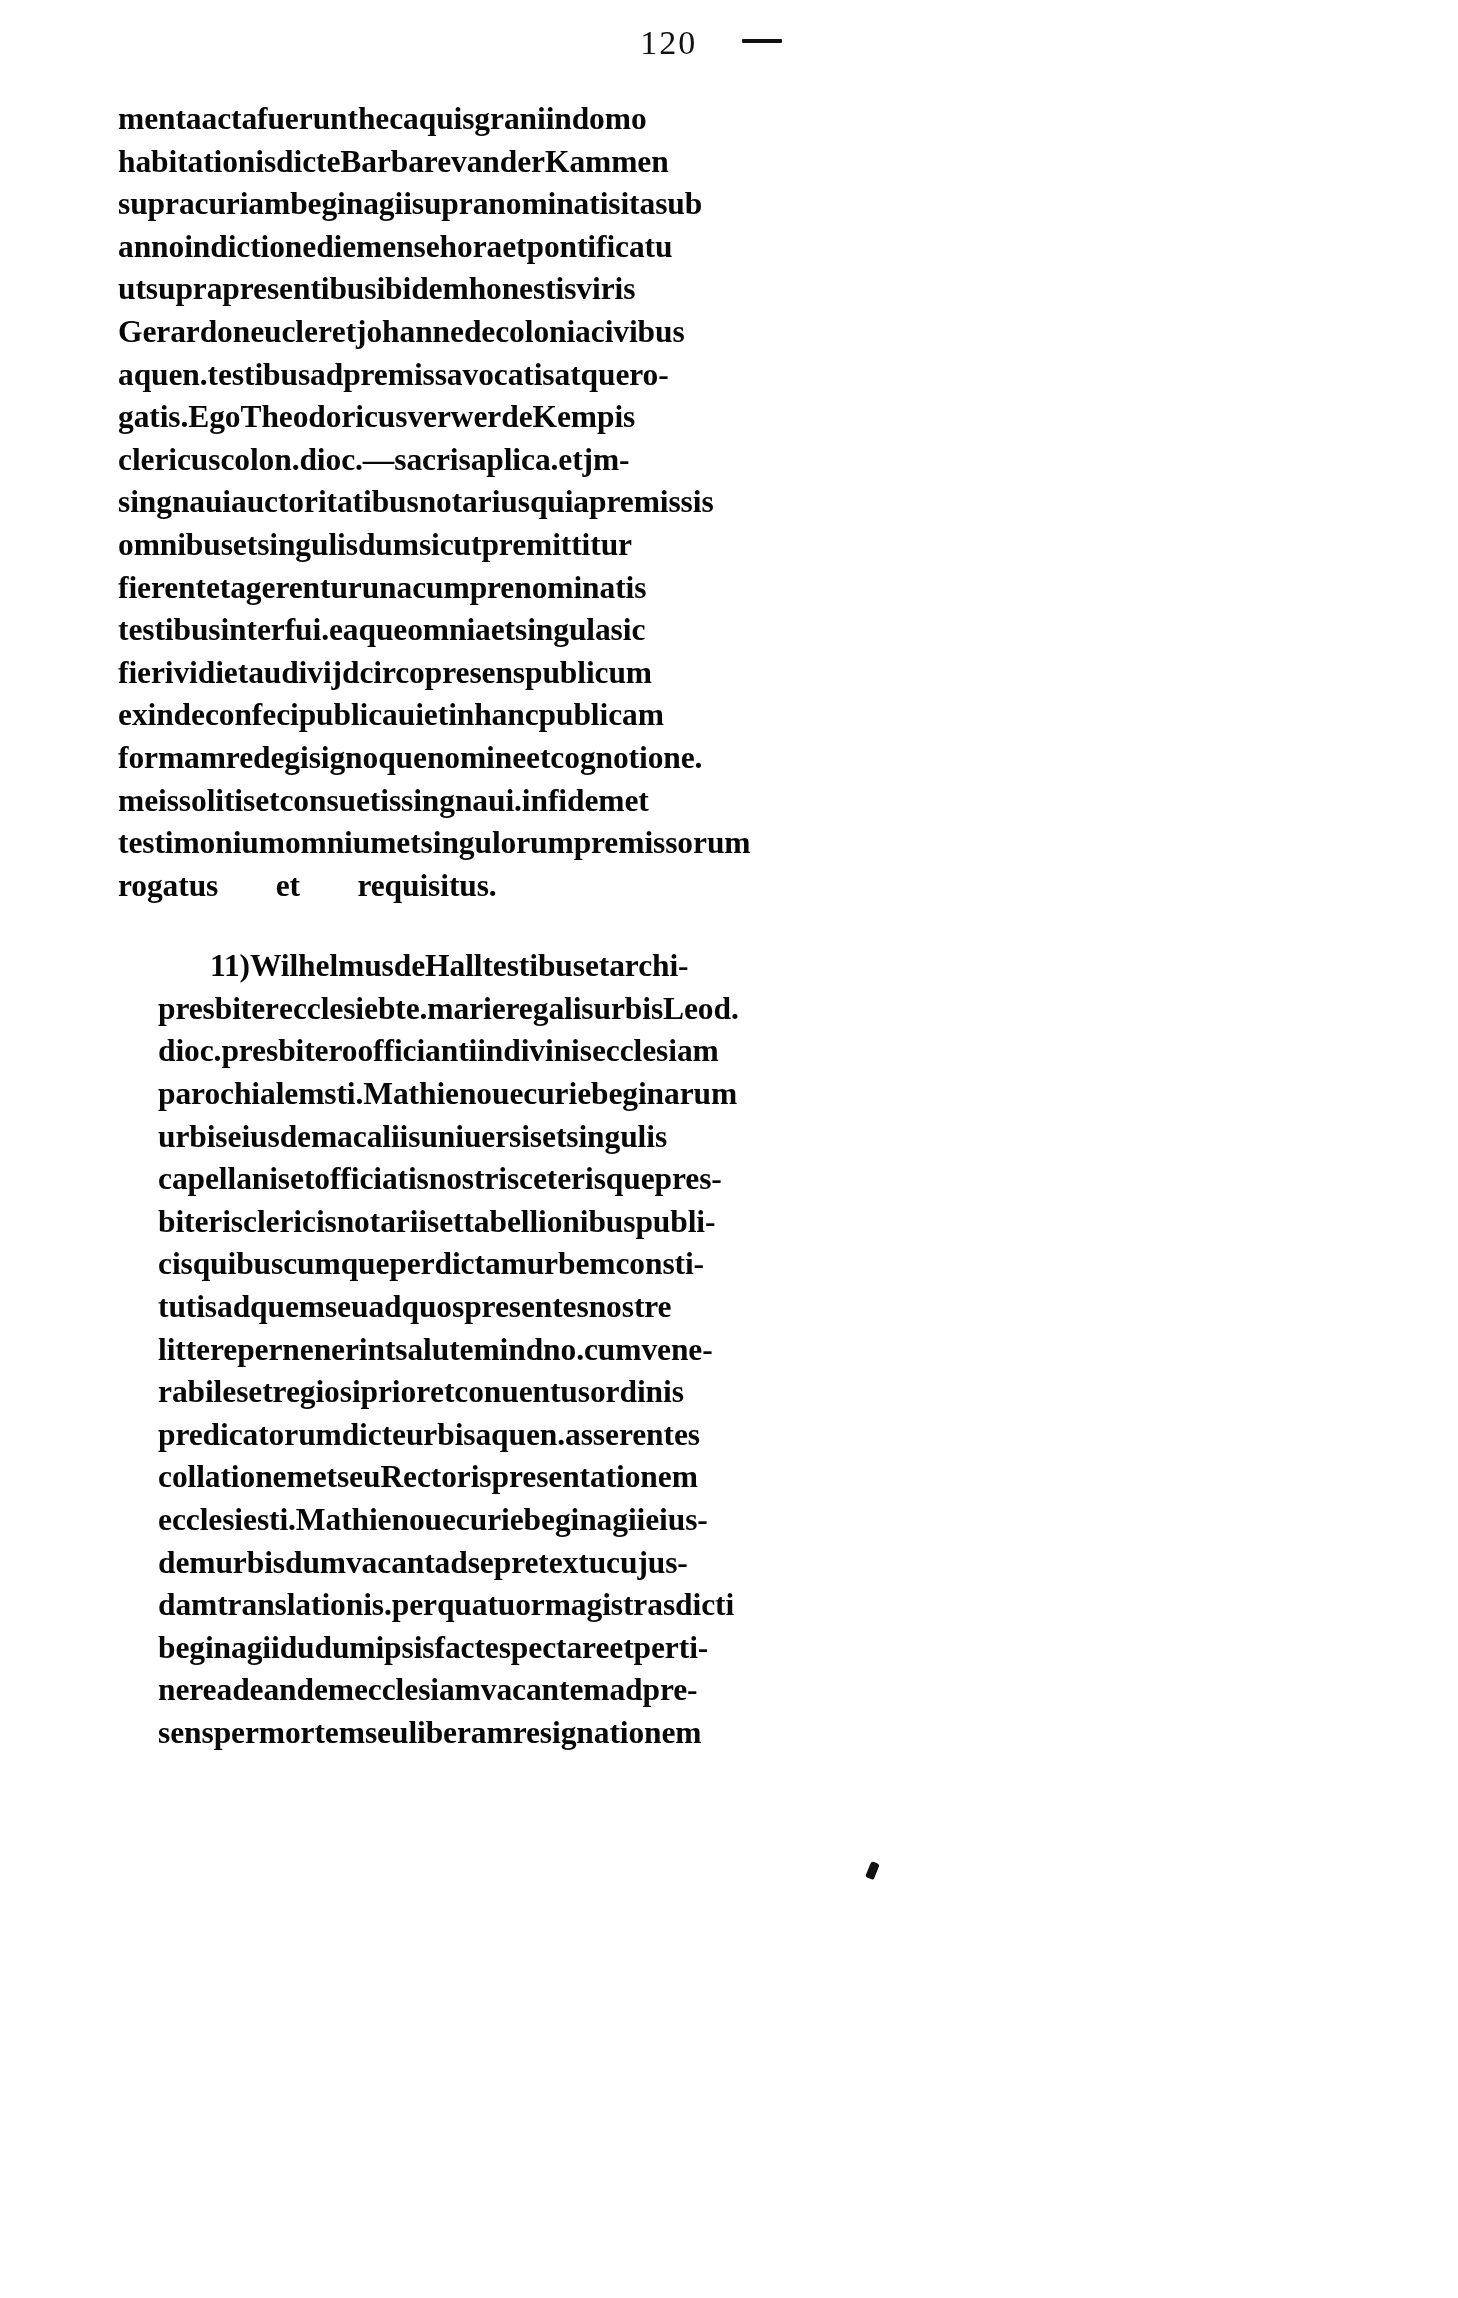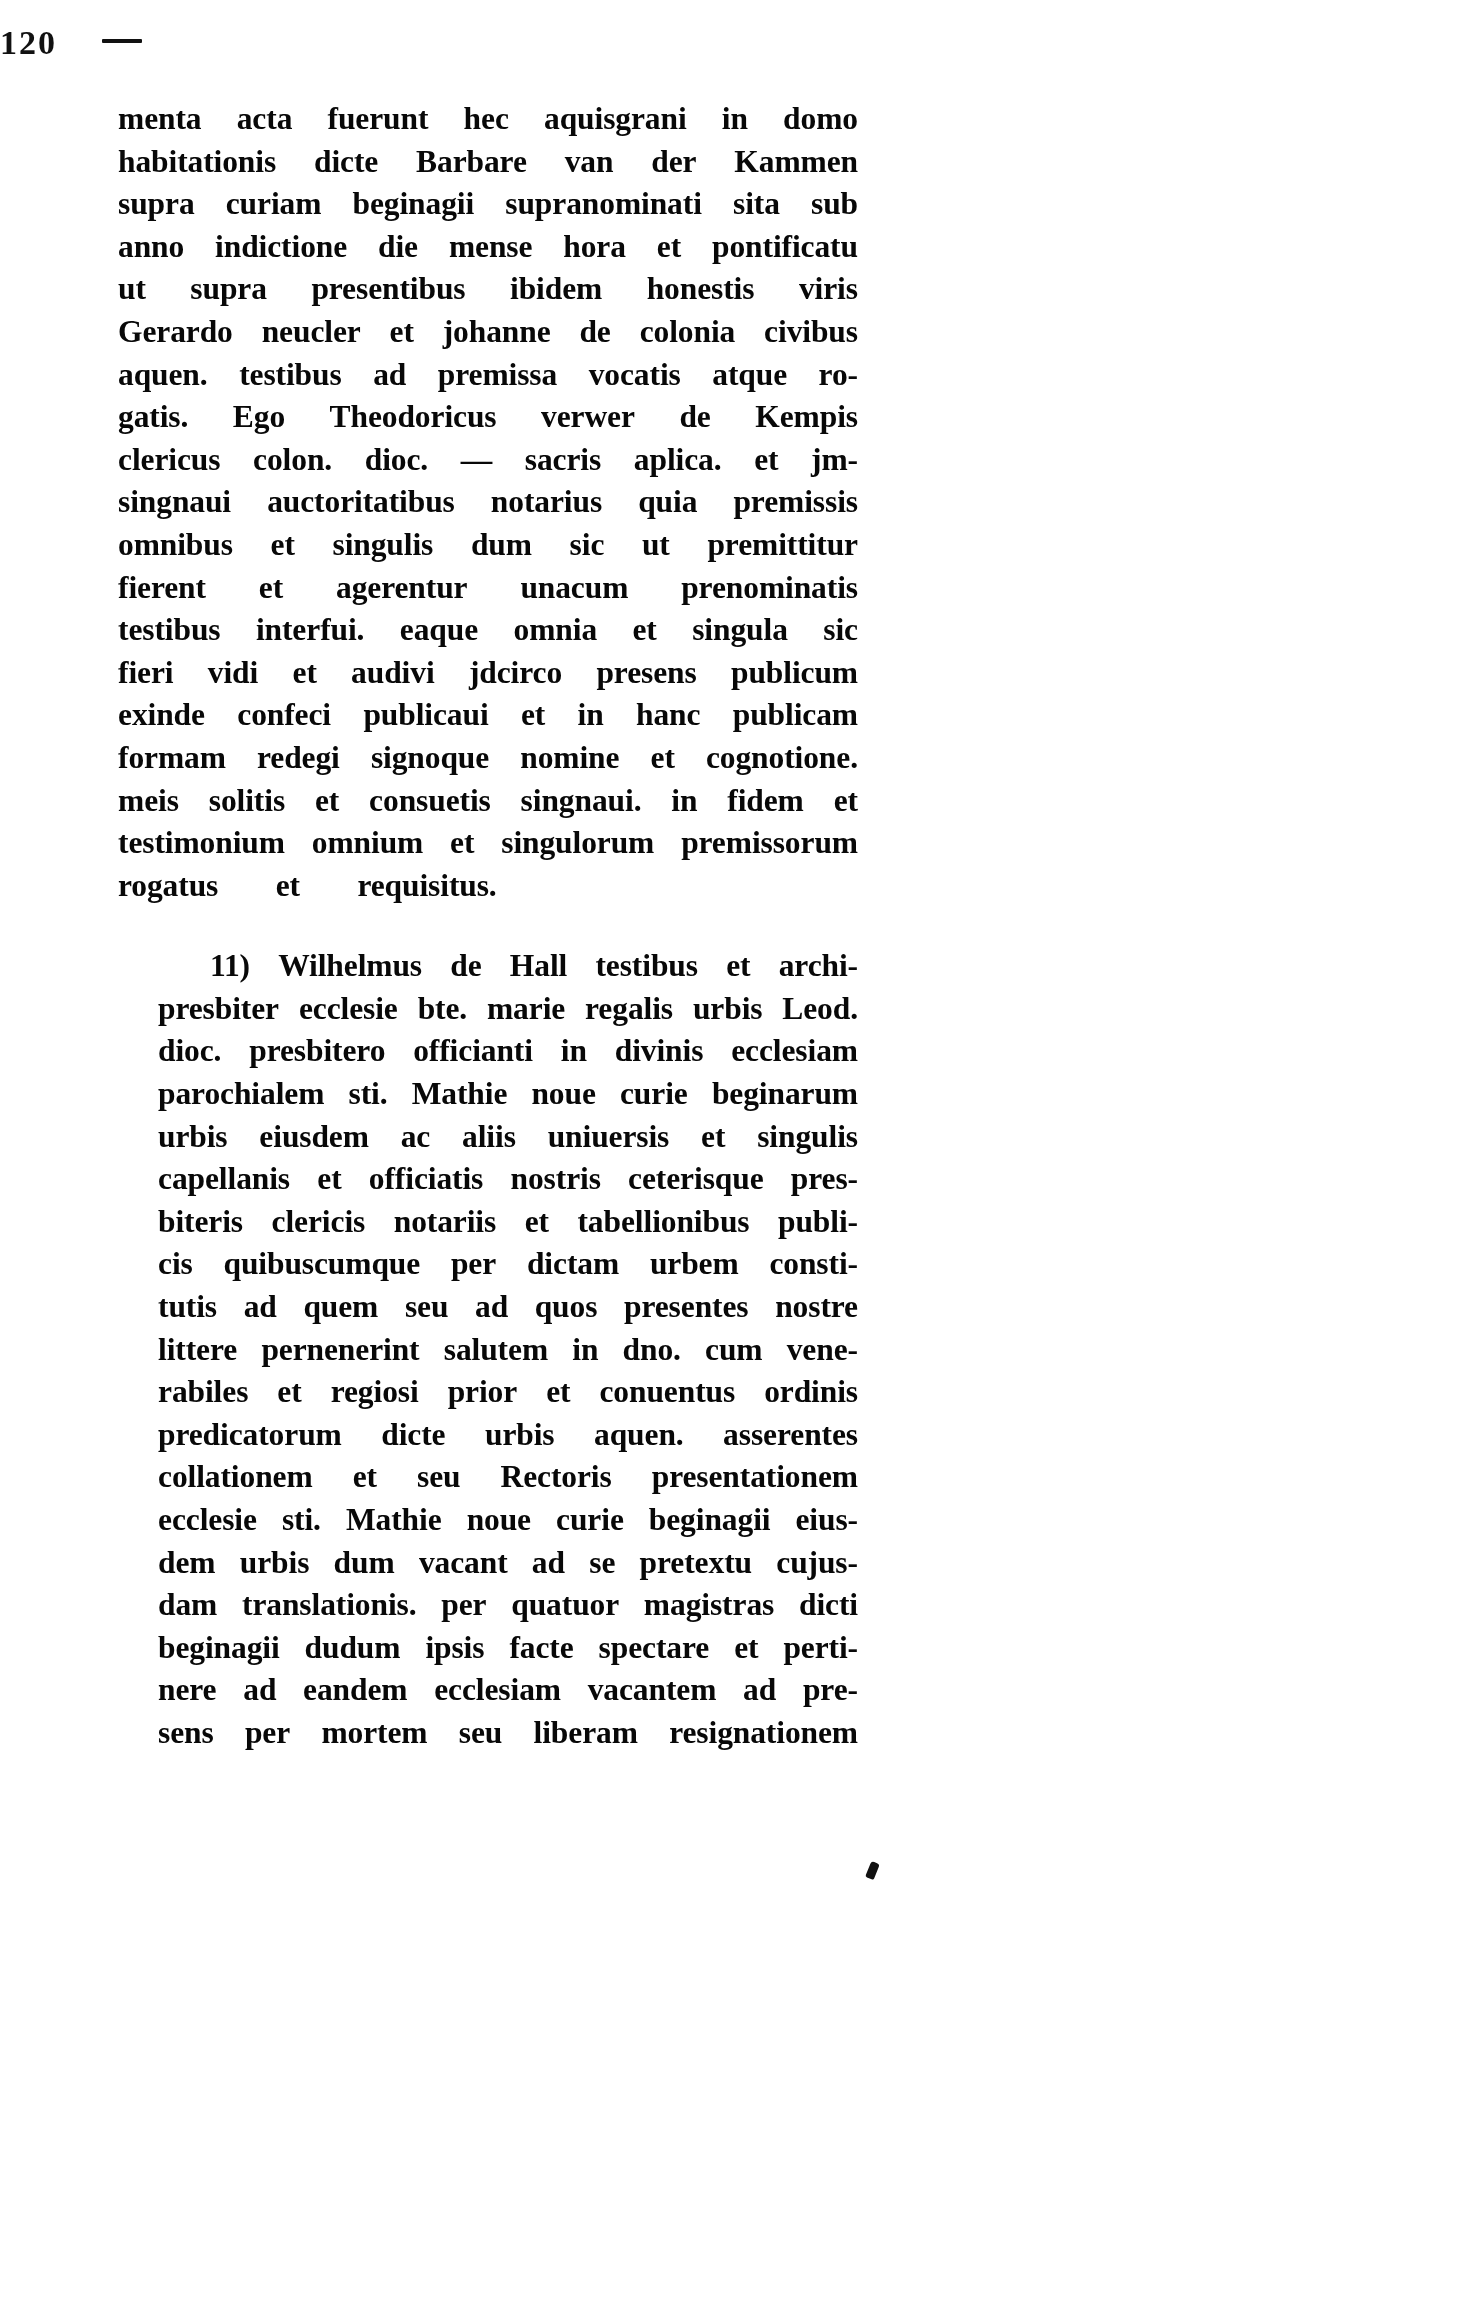--- a/index.html
+++ b/index.html
@@ -15,23 +15,24 @@
     overflow: hidden;
     font-family: "Liberation Serif", "DejaVu Serif", serif;
     color: #080808;
   }
   
   #running-head {
     position: absolute;
     top: 24px;
     left: 0;
     width: 1422px;
+    text-align: center;
     font-size: 34px;
     letter-spacing: 2px;
-    font-weight: 700;
+    font-weight: 400;
     color: #111;
   }
   #running-head .folio {
     display: inline-block;
   }
   #running-head .rule {
     display: inline-block;
     width: 40px;
     height: 4px;
     background: #111;
@@ -49,21 +50,20 @@
   .para {
     margin: 0;
   }
   .para + .para {
     margin-top: 38px;
     margin-left: 40px;
   }
   
   .tline {
     display: flex;
-    justify-content: space-between;
     font-size: 31.5px;
     line-height: 42.6px;
     font-weight: 700;
     white-space: nowrap;
     letter-spacing: -0.1px;
     -webkit-font-smoothing: none;
   }
   .tline > span.w {
     display: inline-block;
   }

